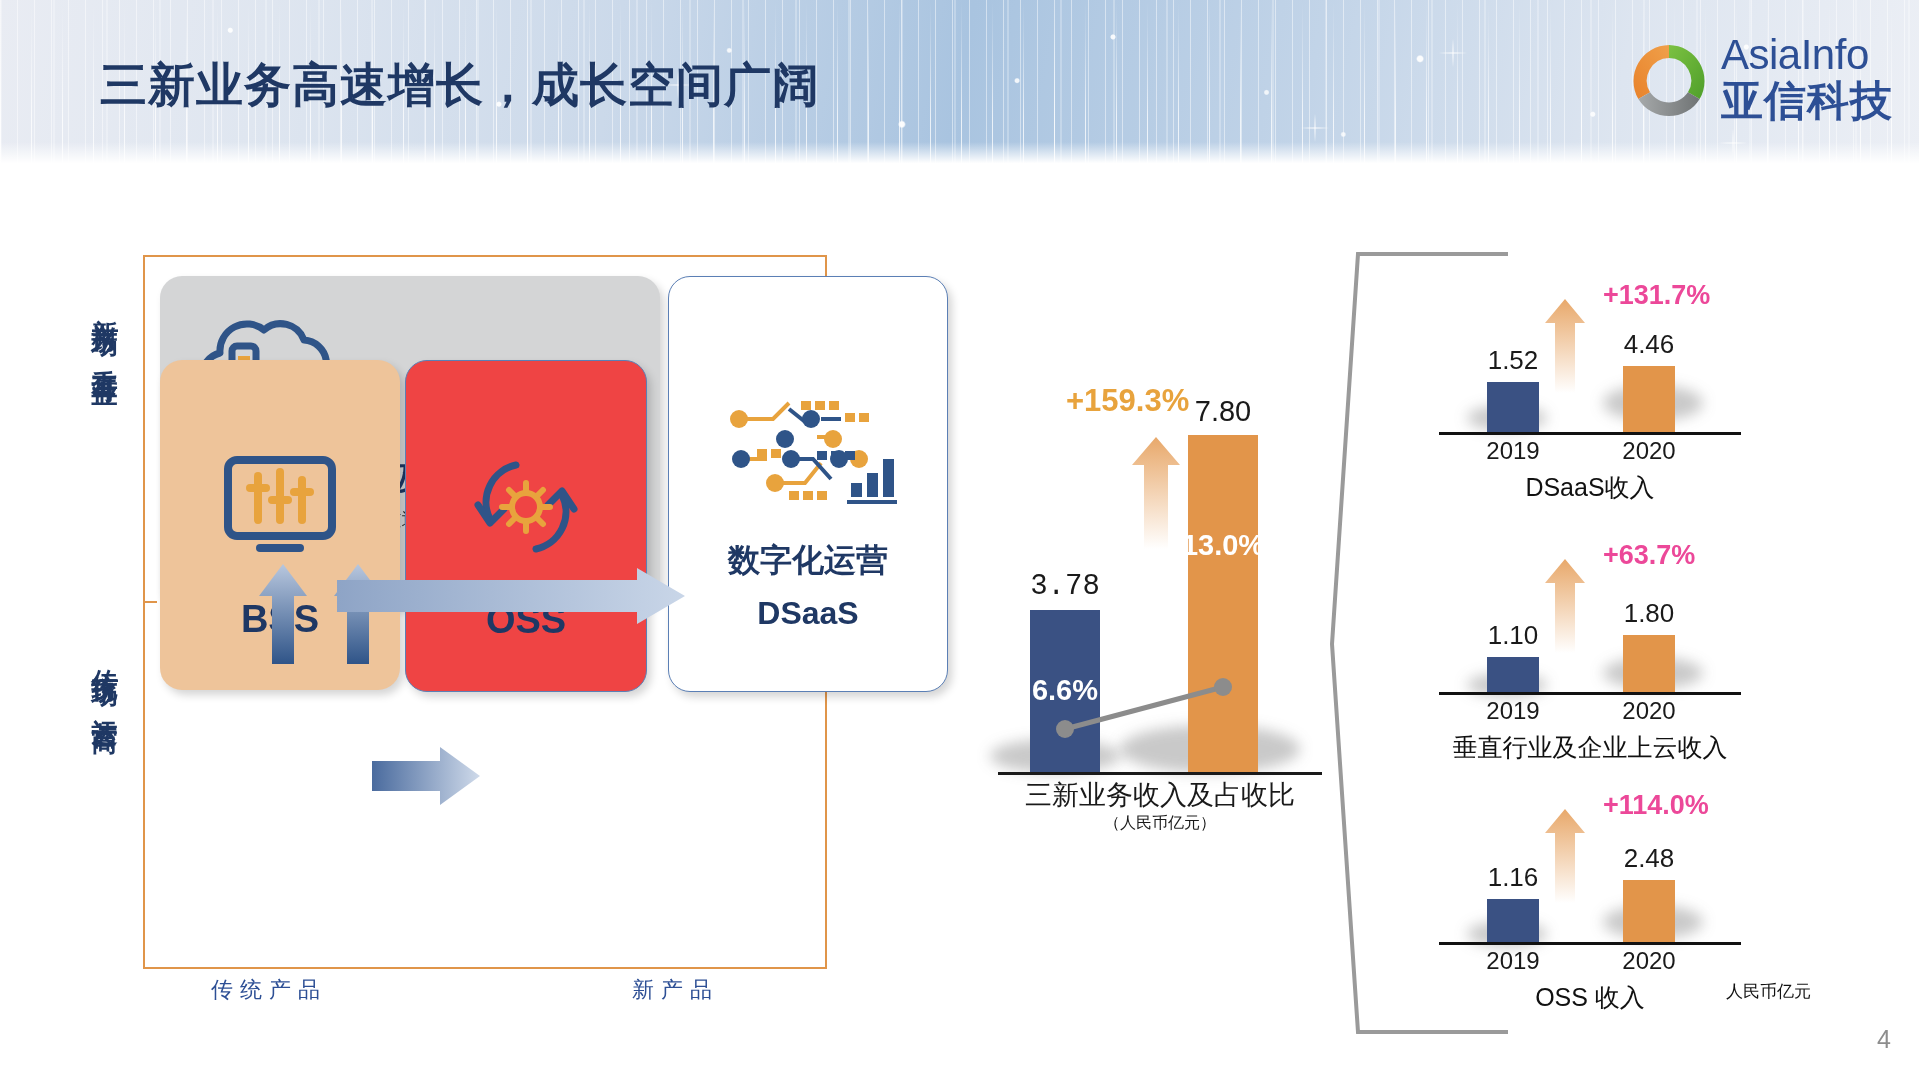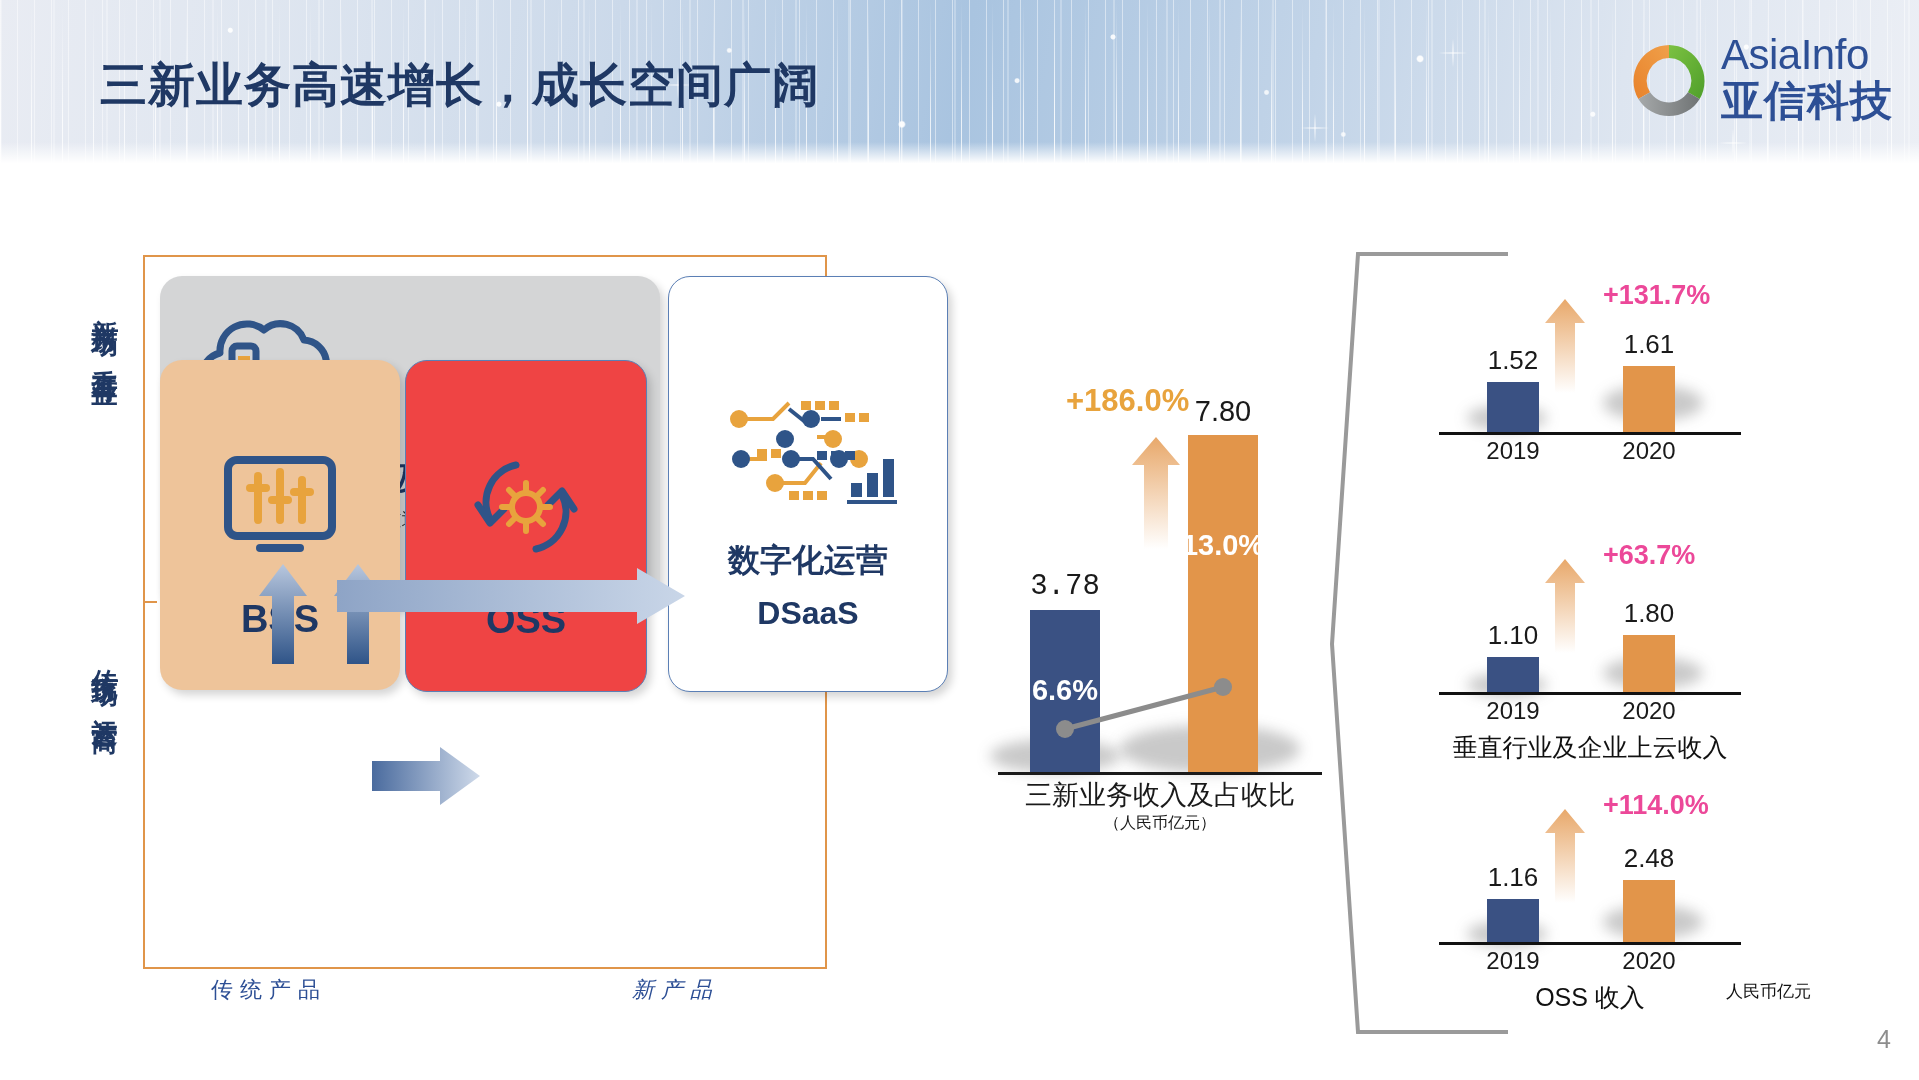--- a/index.html
+++ b/index.html
@@ -291,27 +291,27 @@
     <defs>
         <linearGradient id="aRt2" x1="0" y1="0" x2="1" y2="0">
       <stop offset="0%" stop-color="#4a6b9e"></stop>
           <stop offset="100%" stop-color="#cfdaea"></stop>
         </linearGradient>
       </defs>
     <path d="M0 16 L68 16 L68 2 L108 31 L68 60 L68 46 L0 46 Z" fill="url(#aRt2)"></path>
   </svg>
 
   <div class="axis-x" style="left:211px;top:975px;">传统产品</div>
-  <div class="axis-x" style="left:632px;top:975px;font-style:italic;">新产品</div>
+  <div class="axis-x" style="left:632px;top:975px;">新产品</div>
 
   <div class="center-chart">
     <div class="shadow-blob" style="left:10px;bottom:62px;width:130px;height:34px;"></div>
     <div class="shadow-blob" style="left:140px;bottom:62px;width:180px;height:48px;"></div>
 
-    <div class="growth" style="left:86px;top:-12px;">+186.0%</div>
+    <div class="growth" style="left:86px;top:-12px;">+159.3%</div>
 
     <svg style="position:absolute;left:150px;top:40px;width:52px;height:116px;" viewBox="0 0 52 116">
       <defs>
           <linearGradient id="gUp" x1="0" y1="0" x2="0" y2="1">
         <stop offset="0%" stop-color="#e8a86a"></stop>
             <stop offset="100%" stop-color="#ffffff"></stop>
           </linearGradient>
         </defs>
       <path d="M26 2 L50 30 L38 30 L38 114 L14 114 L14 30 L2 30 Z" fill="url(#gUp)"></path>
     </svg>
@@ -348,24 +348,25 @@
             <stop offset="100%" stop-color="#ffffff"></stop>
           </linearGradient>
         </defs>
       <path d="M22 2 L42 26 L32 26 L32 96 L12 96 L12 26 L2 26 Z" fill="url(#gUp2)"></path>
     </svg>
     <div class="shadow-blob" style="left:42px;top:120px;width:80px;height:26px;"></div>
     <div class="shadow-blob" style="left:178px;top:100px;width:100px;height:36px;"></div>
     <div class="mini-bar" style="left:62px;top:97px;width:52px;height:50px;background:#3a5183;"></div>
     <div class="mini-val" style="left:28px;top:60px;">1.52</div>
     <div class="mini-bar" style="left:198px;top:81px;width:52px;height:66px;background:#e2954a;"></div>
-    <div class="mini-val" style="left:164px;top:44px;">1.61</div>
+    <div class="mini-val" style="left:164px;top:44px;">4.46</div>
     <div class="mini-axis" style="top:147px;"></div>
     <div class="mini-year" style="left:28px;top:152px;">2019</div>
     <div class="mini-year" style="left:164px;top:152px;">2020</div>
+    <div class="mini-name" style="top:186px;">DSaaS收入</div>
   </div>
 
   <div class="mini" style="left:1425px;top:545px;">
     <div class="mini-grow" style="left:178px;top:-5px;">+63.7%</div>
     <svg style="position:absolute;left:118px;top:12px;width:44px;height:98px;" viewBox="0 0 44 98">
       <path d="M22 2 L42 26 L32 26 L32 96 L12 96 L12 26 L2 26 Z" fill="url(#gUp2)"></path>
     </svg>
     <div class="shadow-blob" style="left:42px;top:128px;width:80px;height:24px;"></div>
     <div class="shadow-blob" style="left:178px;top:112px;width:100px;height:32px;"></div>
     <div class="mini-bar" style="left:62px;top:112px;width:52px;height:35px;background:#3a5183;"></div>

